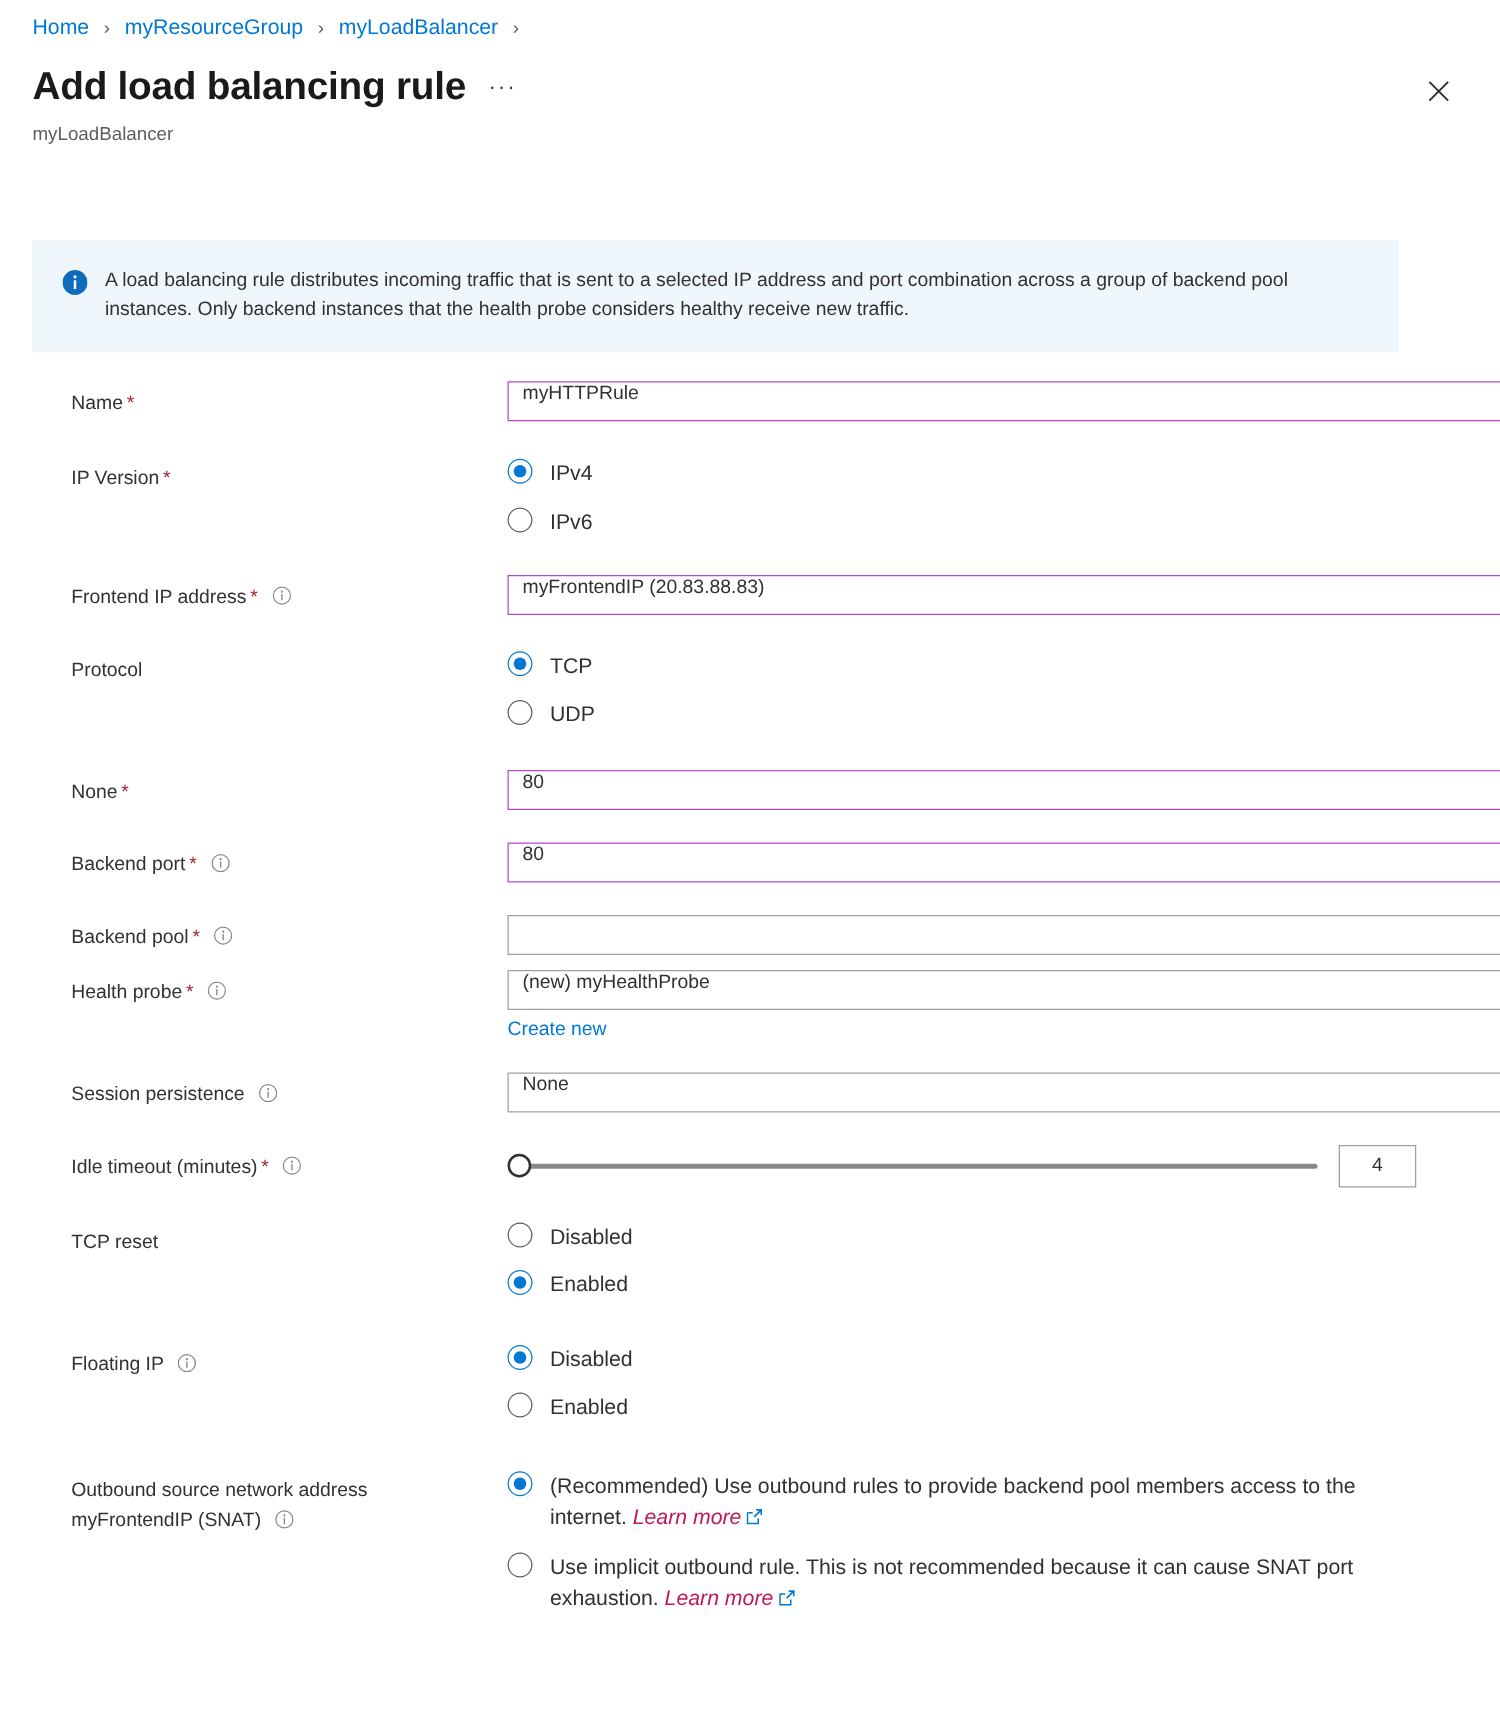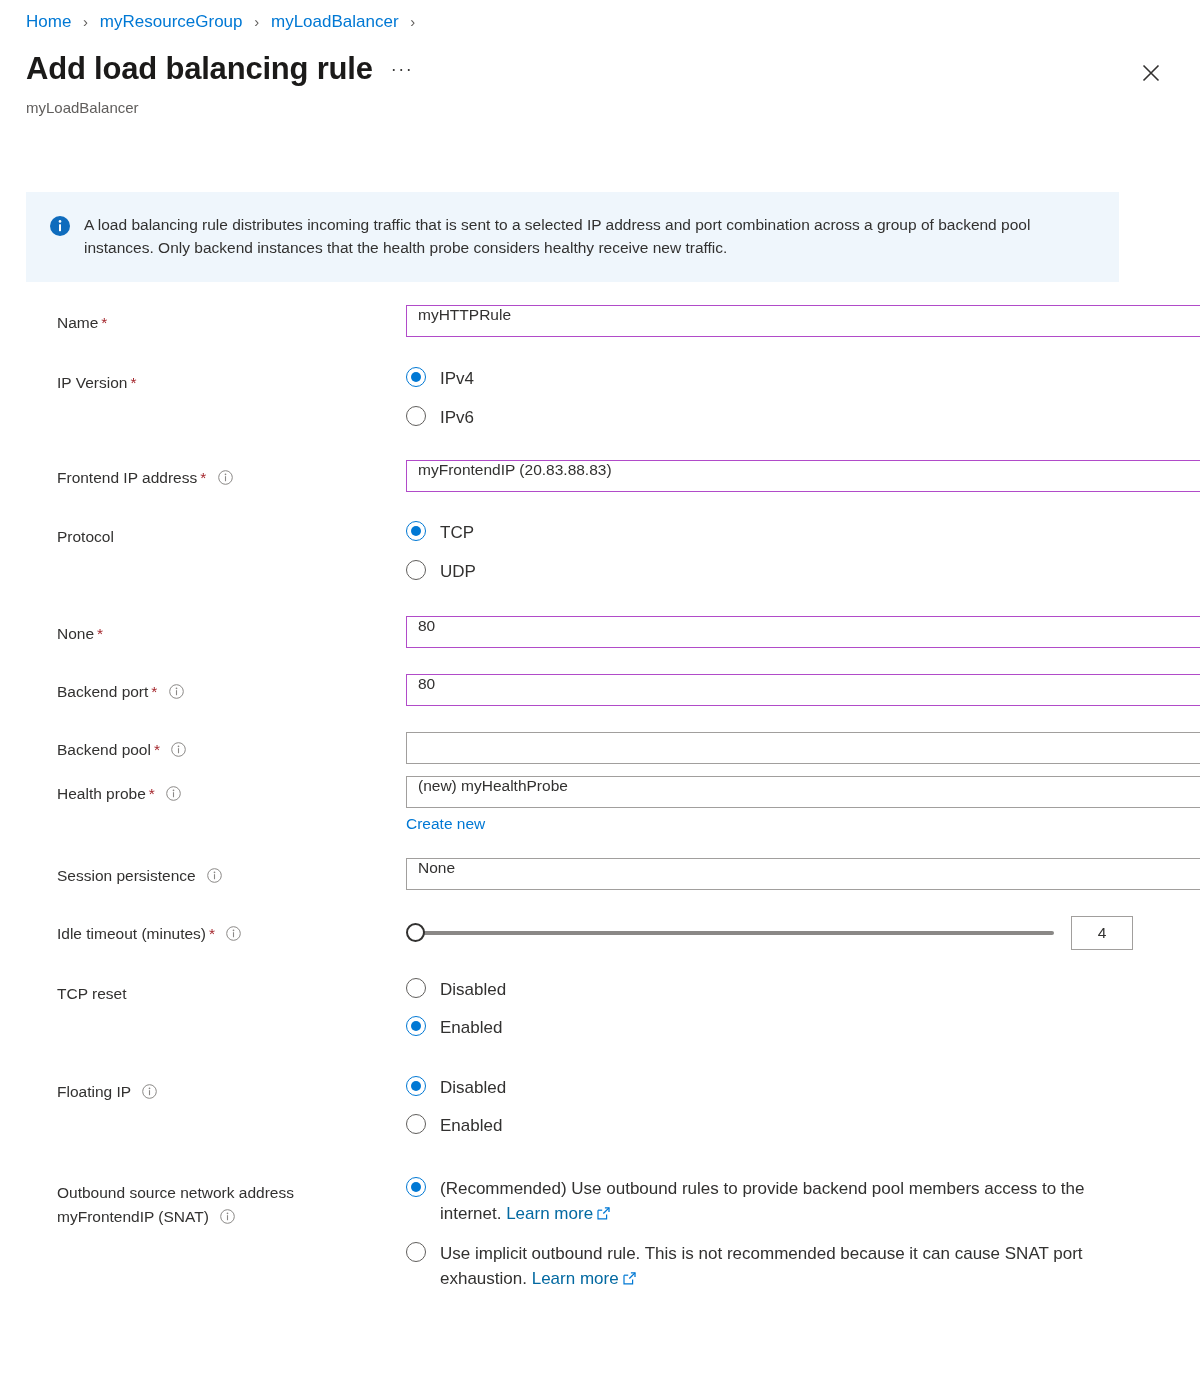--- a/index.html
+++ b/index.html
@@ -192,21 +192,21 @@
   }
   .radio .rlabel {
     font-size: 17px;
     color: #323130;
     margin-left: 14px;
     line-height: 1.45;
     padding-top: 1px;
     max-width: 690px;
   }
 
-  .link { color: #0369a1; cursor: pointer; }
+  .link { color: #be185d; cursor: pointer; font-style: italic; }
   .extlink-icon {
     display: inline-block;
     vertical-align: -1px;
     margin-left: 4px;
   }
 
   
   .slider-row {
     display: flex;
     align-items: center;

